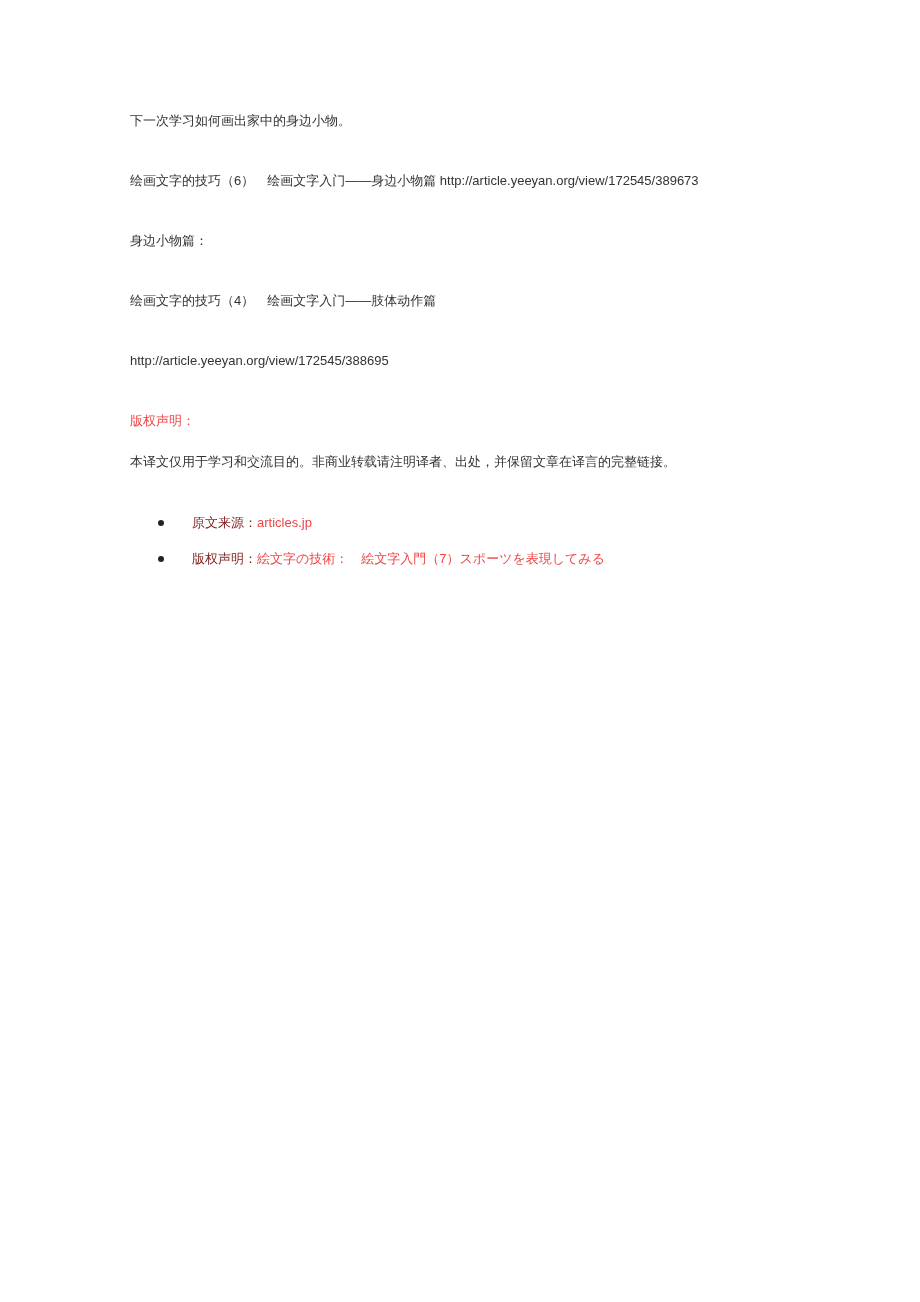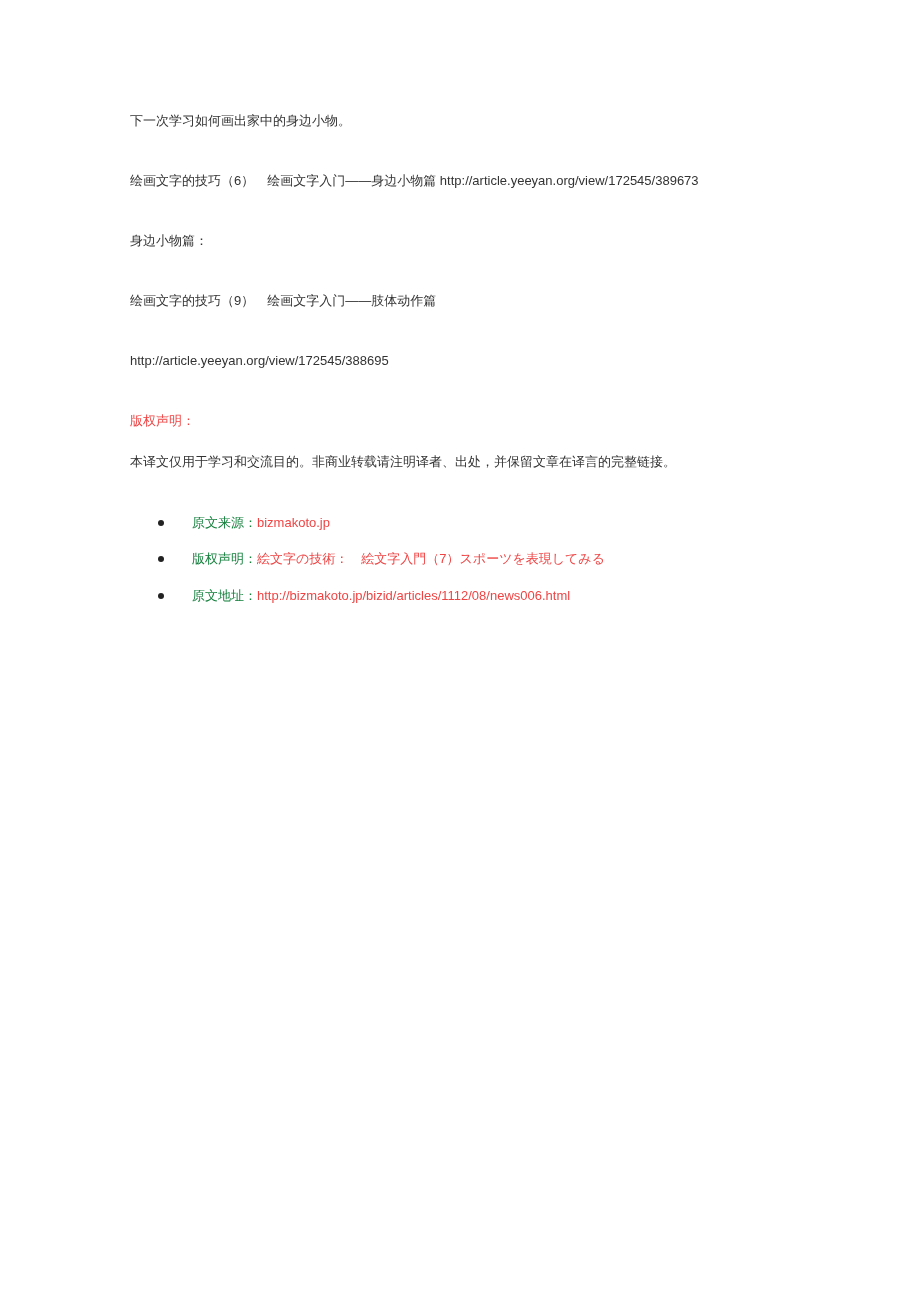--- a/index.html
+++ b/index.html
@@ -28,41 +28,38 @@
   ul.bullets li::before {
     content: "";
     position: absolute;
     left: -34px;
     top: 9px;
     width: 6px;
     height: 6px;
     background: #222;
     border-radius: 50%;
   }
-  .label-prefix { color: #15803d; }
+  .label-prefix { color: #7f1d1d; }
 </style>
 </head>
 <body>
 
 <p class="block">下一次学习如何画出家中的身边小物。</p>
 
 <p class="block">绘画文字的技巧（6）　绘画文字入门——身边小物篇 http://article.yeeyan.org/view/172545/389673</p>
 
 <p class="block">身边小物篇：</p>
 
-<p class="block">绘画文字的技巧（9）　绘画文字入门——肢体动作篇</p>
+<p class="block">绘画文字的技巧（4）　绘画文字入门——肢体动作篇</p>
 
 <p class="block">http://article.yeeyan.org/view/172545/388695</p>
 
 <p class="tight link-blue">版权声明：</p>
 <p class="block">本译文仅用于学习和交流目的。非商业转载请注明译者、出处，并保留文章在译言的完整链接。</p>
 
 <ul class="bullets">
   <li>
-    <span class="label-prefix">原文来源：</span><span class="link-blue">bizmakoto.jp</span>
+    <span class="label-prefix">原文来源：</span><span class="link-blue">articles.jp</span>
   </li>
   <li>
     <span class="label-prefix">版权声明：</span><span class="link-blue">絵文字の技術：　絵文字入門（7）スポーツを表現してみる</span>
   </li>
-  <li>
-    <span class="label-prefix">原文地址：</span><span class="link-blue">http://bizmakoto.jp/bizid/articles/1112/08/news006.html</span>
-  </li>
 </ul>
 
 </body></html>

